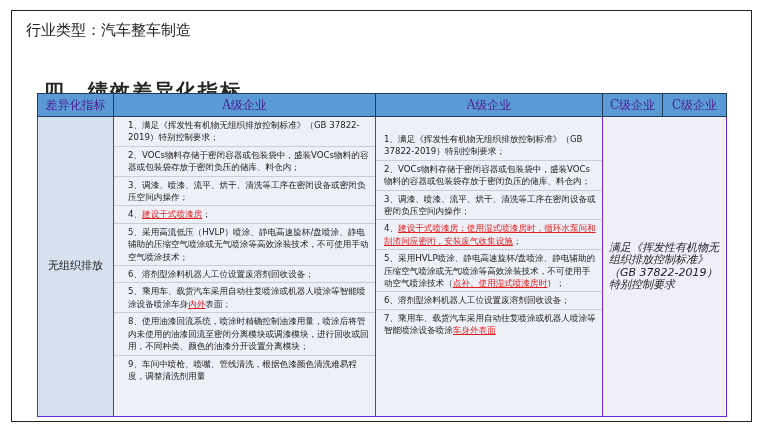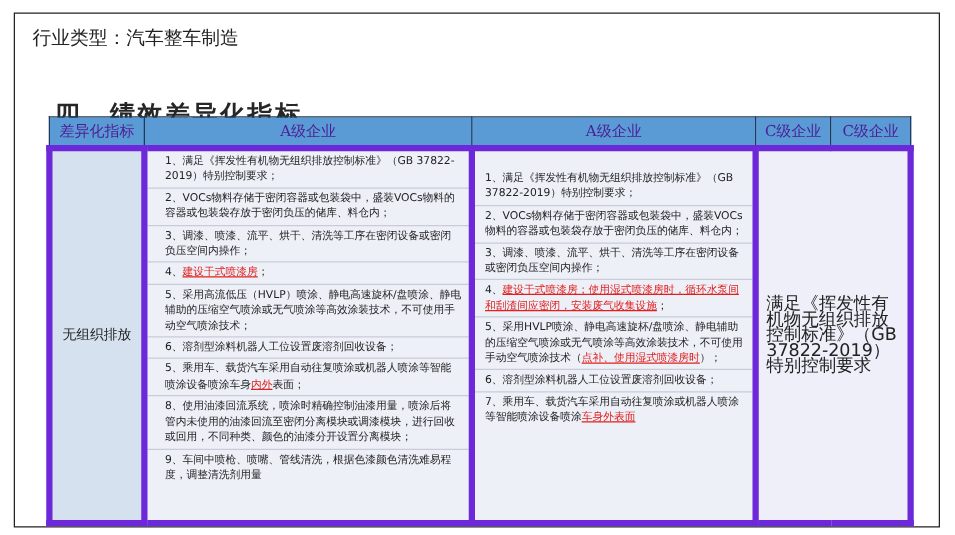--- a/index.html
+++ b/index.html
@@ -2,30 +2,30 @@
 <html><head>
 <meta charset="utf-8">
 <style>
   html, body { margin:0; padding:0; background:#ffffff; }
   body { width:764px; height:428px; position:relative; overflow:hidden; font-family:"DejaVu Sans", sans-serif; }
   .frame { position:absolute; left:11px; top:10px; width:741px; height:412px; border:1px solid #222; box-sizing:border-box; background:#fff; }
   .industry { position:absolute; left:26px; top:21px; font-size:15px; color:#222; letter-spacing:0; }
   .title { position:absolute; left:44px; top:42px; font-size:20px; font-weight:bold; color:#262626; letter-spacing:2px; font-family:"DejaVu Sans", sans-serif;margin-top:36px; }
   table.grid { position:absolute; left:37px; top:93px; width:689px; border-collapse:collapse; table-layout:fixed; }
   table.grid th { background:#5b9bd5; color:#4c1d95; font-weight:normal; font-size:12px; height:22px; padding:0; border:1px solid #1f3a5a; text-align:center; font-family:"DejaVu Serif", serif; }
-  table.grid td { border:5px solid #6d28d9; vertical-align:top; font-size:8.6px; line-height:12.4px; color:#222; padding:0; }
+  table.grid td { border:1px solid #6d28d9; vertical-align:top; font-size:8.6px; line-height:12.4px; color:#222; padding:0; }
   td.metric { background:#d6e1f0; text-align:center; vertical-align:middle !important; font-size:11px !important; }
   td.colA, td.colB { background:#eef0f8; }
   td.colCD { background:#eeeff8; vertical-align:middle !important; }
   .item { padding:2px 6px 2px 14px; border-bottom:1px solid #c8cbd8; }
   .colB .item { padding-left:8px; }
   .item:last-child { border-bottom:none; }
   .colB .items { margin-top:14px; }
   .red { color:#e0201f;text-decoration:underline; }
-  .cd-text { padding:0 6px; font-size:14px; line-height:12.4px; }
+  .cd-text { padding:0 6px; font-size:11px; line-height:12.4px;font-style:italic; }
 </style>
 </head>
 <body>
 
 <div class="frame"></div>
 <div class="industry">行业类型：汽车整车制造</div>
 <div class="title">四、绩效差异化指标</div>
 
 <table class="grid">
   <colgroup>

